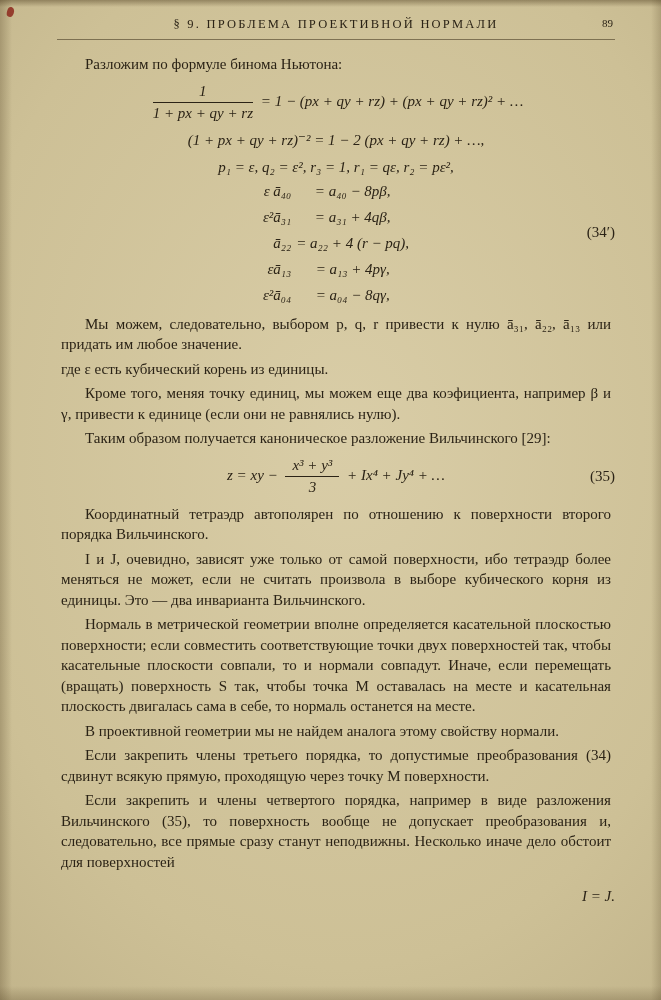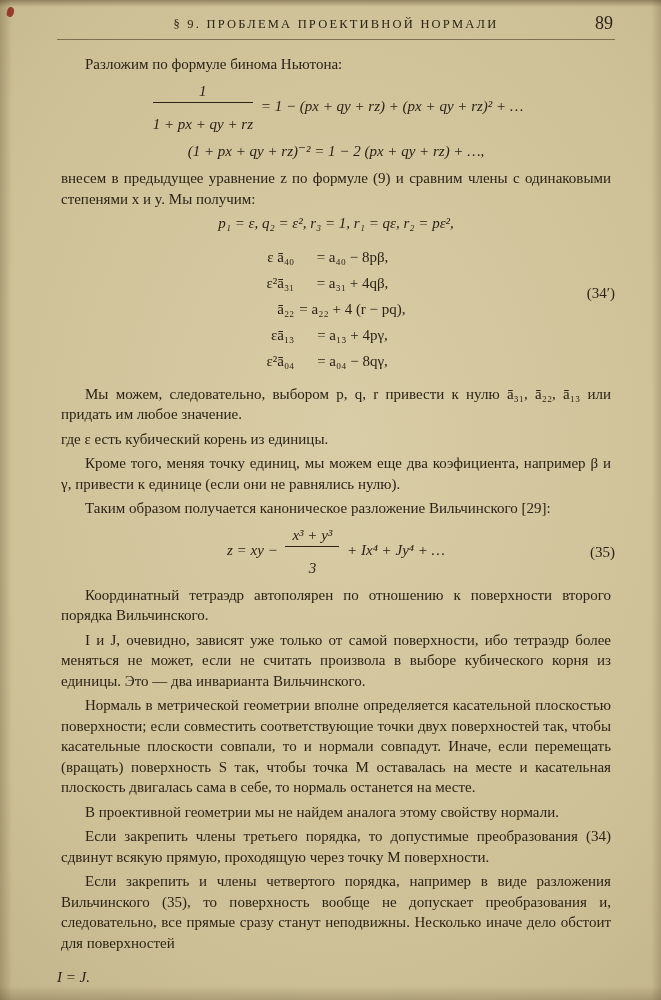--- a/index.html
+++ b/index.html
@@ -31,52 +31,52 @@
     position:relative;
     text-align:center;
     font-size:12.5px;line-height:16px;
     letter-spacing:2.2px;
     padding:2px 0 7px 0;
     margin-bottom:14px;
     border-bottom:1px solid rgba(60,48,26,.55);
   }
   .head-page{
     position:absolute;right:2px;top:1px;
-    font-size:18px;letter-spacing:0;
+    font-size:11px;letter-spacing:0;
   }
   p.para{margin:4px;text-align:justify;}
   p.indent{text-indent:24px;}
   .display{
     text-align:center;
     font-style:italic;
     margin:7px 0;
     position:relative;
   }
   .frac{
     display:inline-block;vertical-align:middle;
     text-align:center;line-height:19px;
     margin:0 4px;
   }
   .frac .num{display:block;padding:0 7px 1px 7px;border-bottom:1px solid currentColor;}
-  .frac .den{display:block;padding-top:12px;}
+  .frac .den{display:block;padding-top:1px;}
   .eq-block{position:relative;margin:4px 0 6px 0;}
   .eq-first{---:0;text-align:center;font-style:italic;}
-  .eq-rows{display:table;margin:10px auto;}
+  .eq-rows{display:table;margin:0 auto;font-style:italic;}
   .eq-row{display:table-row;}
   .eq-lhs,.eq-rhs{display:table-cell;line-height:26px;}
   .eq-lhs{text-align:right;padding-right:5px;}
   .eq-rhs{text-align:center;}
   .eq-tag{
     position:absolute;right:0;top:50%;
     transform:translateY(-50%);
     font-style:normal;
   }
   .f35-tag{position:absolute;right:0;top:50%;transform:translateY(-50%);font-style:normal;}
   .final-formula{
-    text-align:left;font-style:italic;
+    text-align:right;font-style:italic;
     margin-top:14px;
   }
 </style>
 </head>
 <body>
 
 <div class="page">
 
   <span class="corner-mark"></span>
 
@@ -88,21 +88,20 @@
   <p class="para indent">Разложим по формуле бинома Ньютона:</p>
 
   <div class="display">
     <span class="frac"><span class="num">1</span><span class="den">1 + px + qy + rz</span></span>
     <span>= 1 − (px + qy + rz) + (px + qy + rz)² + …</span>
   </div>
   <div class="display">
     <span>(1 + px + qy + rz)⁻² = 1 − 2 (px + qy + rz) + …,</span>
   </div>
 
-  <p class="para">внесем в предыдущее уравнение z по формуле (9) и сравним члены с одинаковыми степенями x и y. Мы получим:</p>
 
   <div class="eq-block">
     <div class="eq-first">p₁ = ε,   q₂ = ε²,   r₃ = 1,   r₁ = qε,   r₂ = pε²,</div>
     <div class="eq-rows">
       <div class="eq-row">
         <span class="eq-lhs">ε ā₄₀</span>
         <span class="eq-rhs">= a₄₀ − 8pβ,</span>
       </div>
       <div class="eq-row">
         <span class="eq-lhs">ε²ā₃₁</span>

